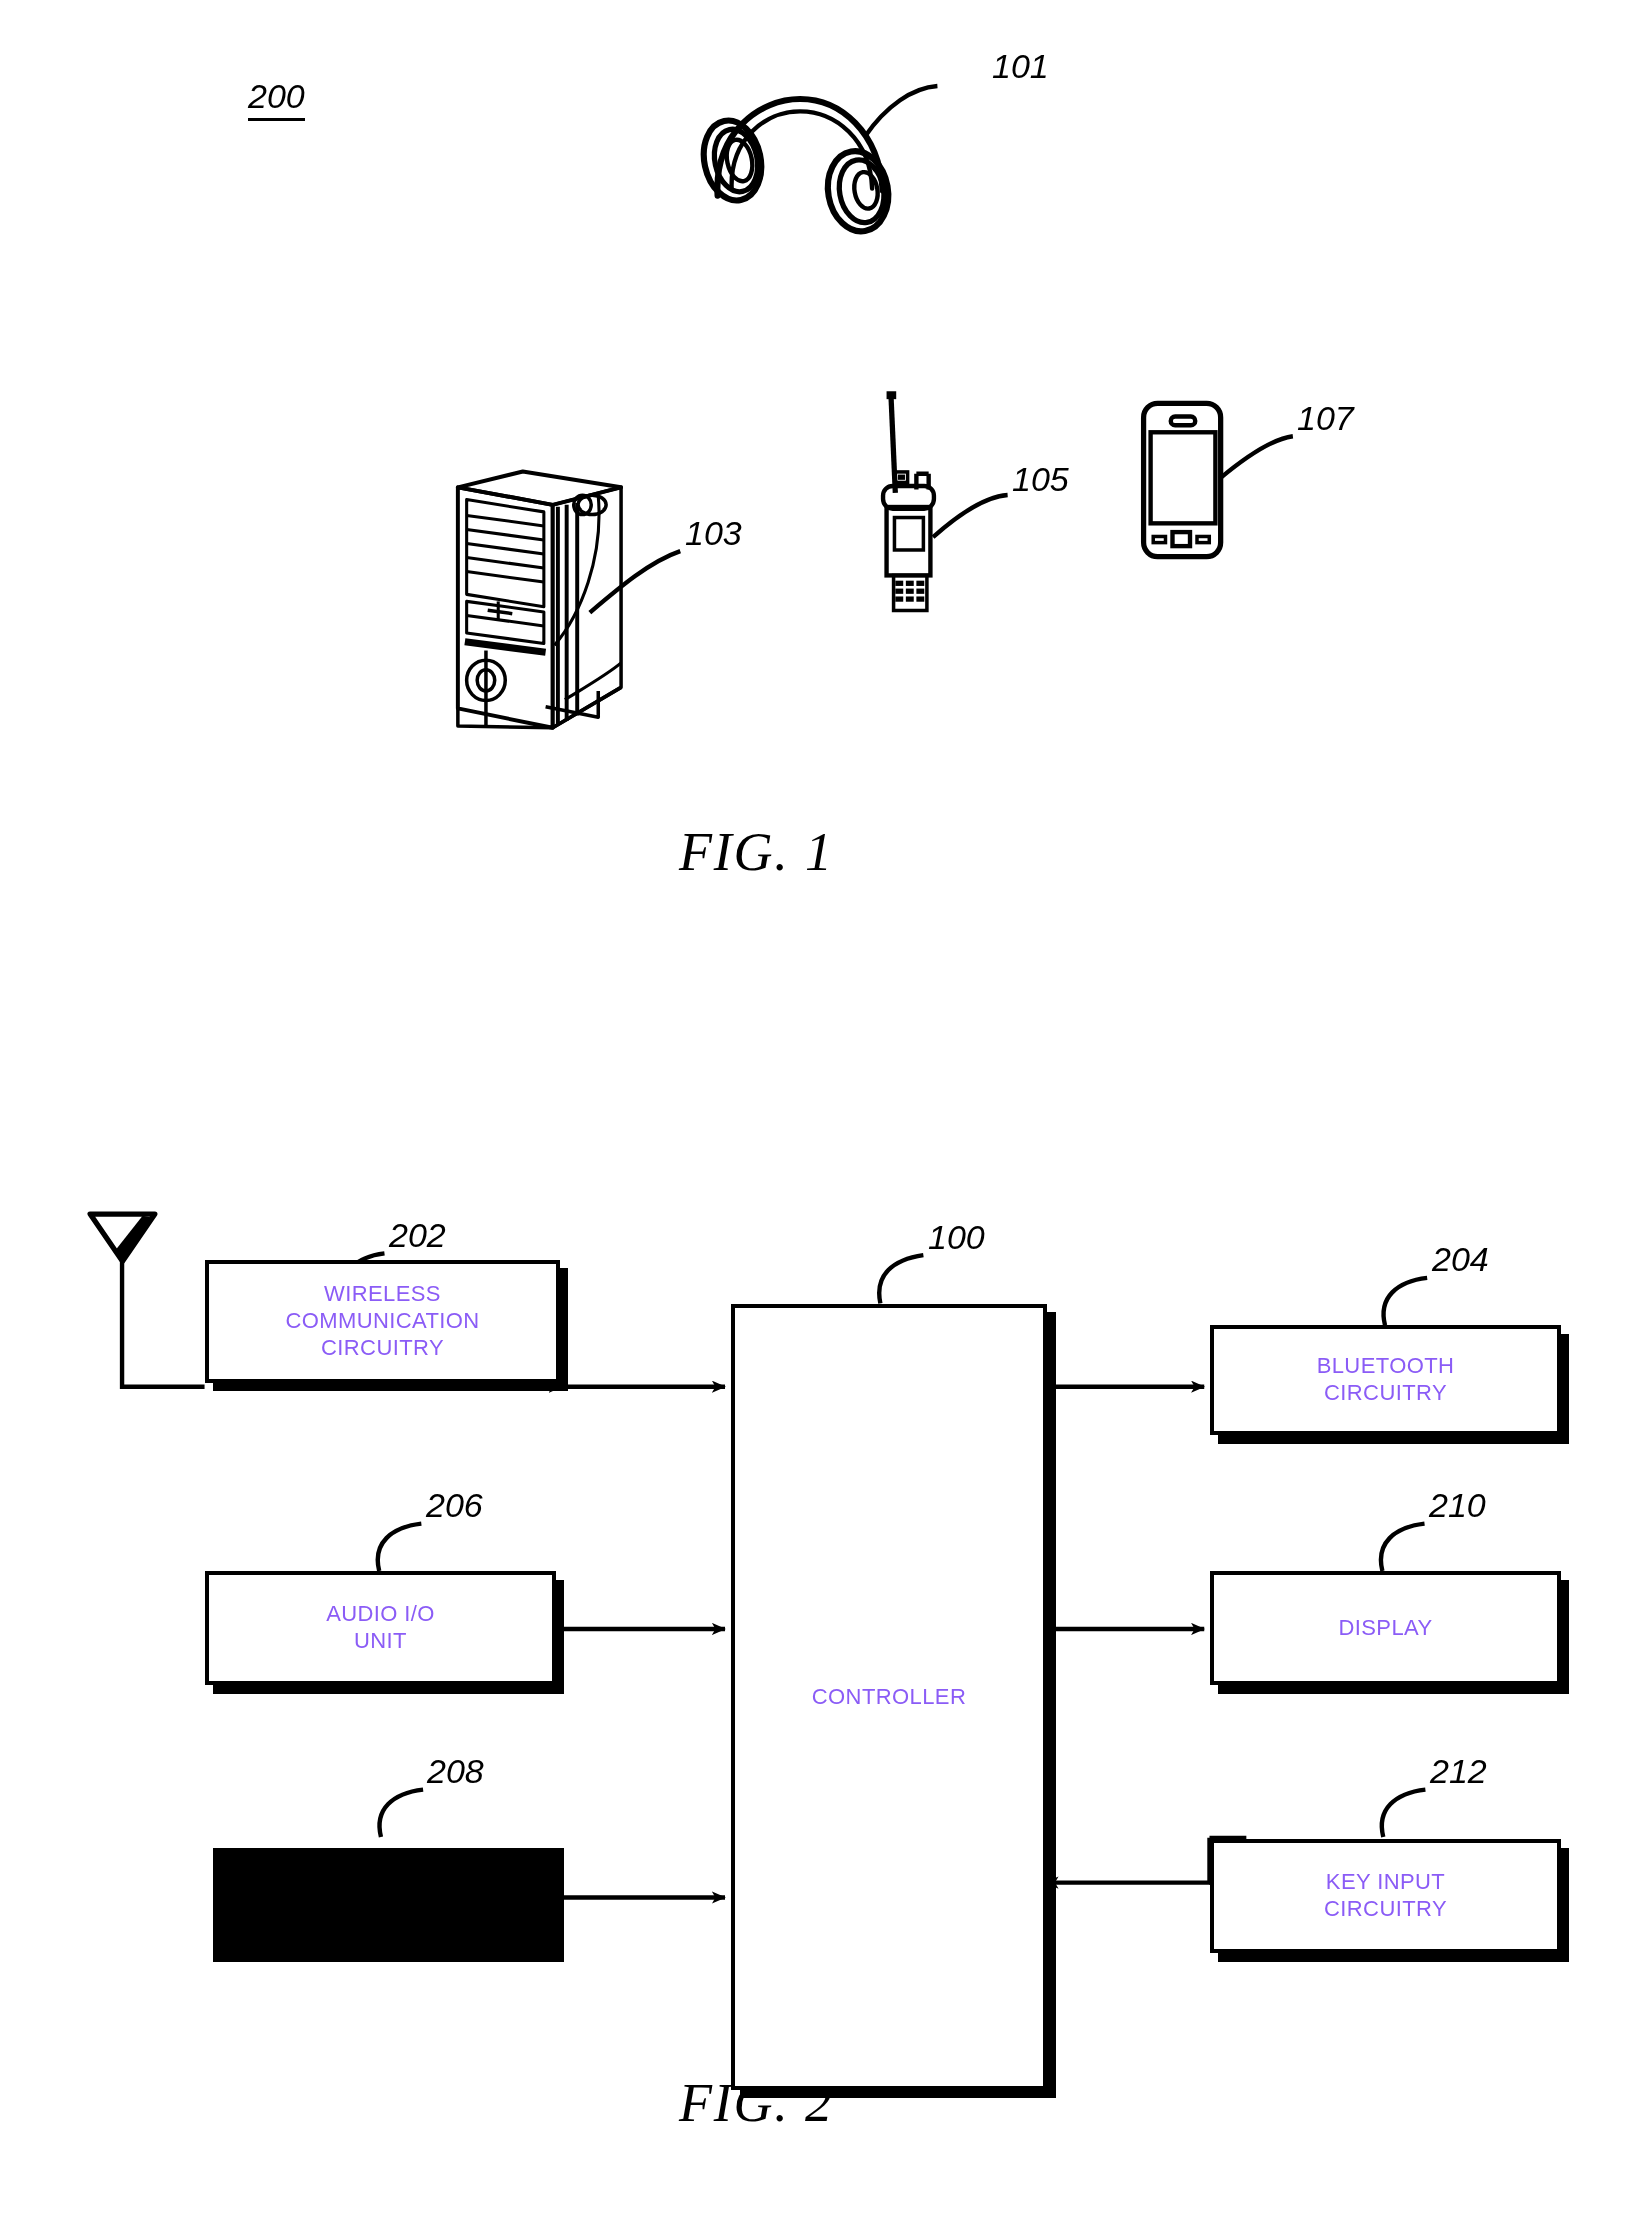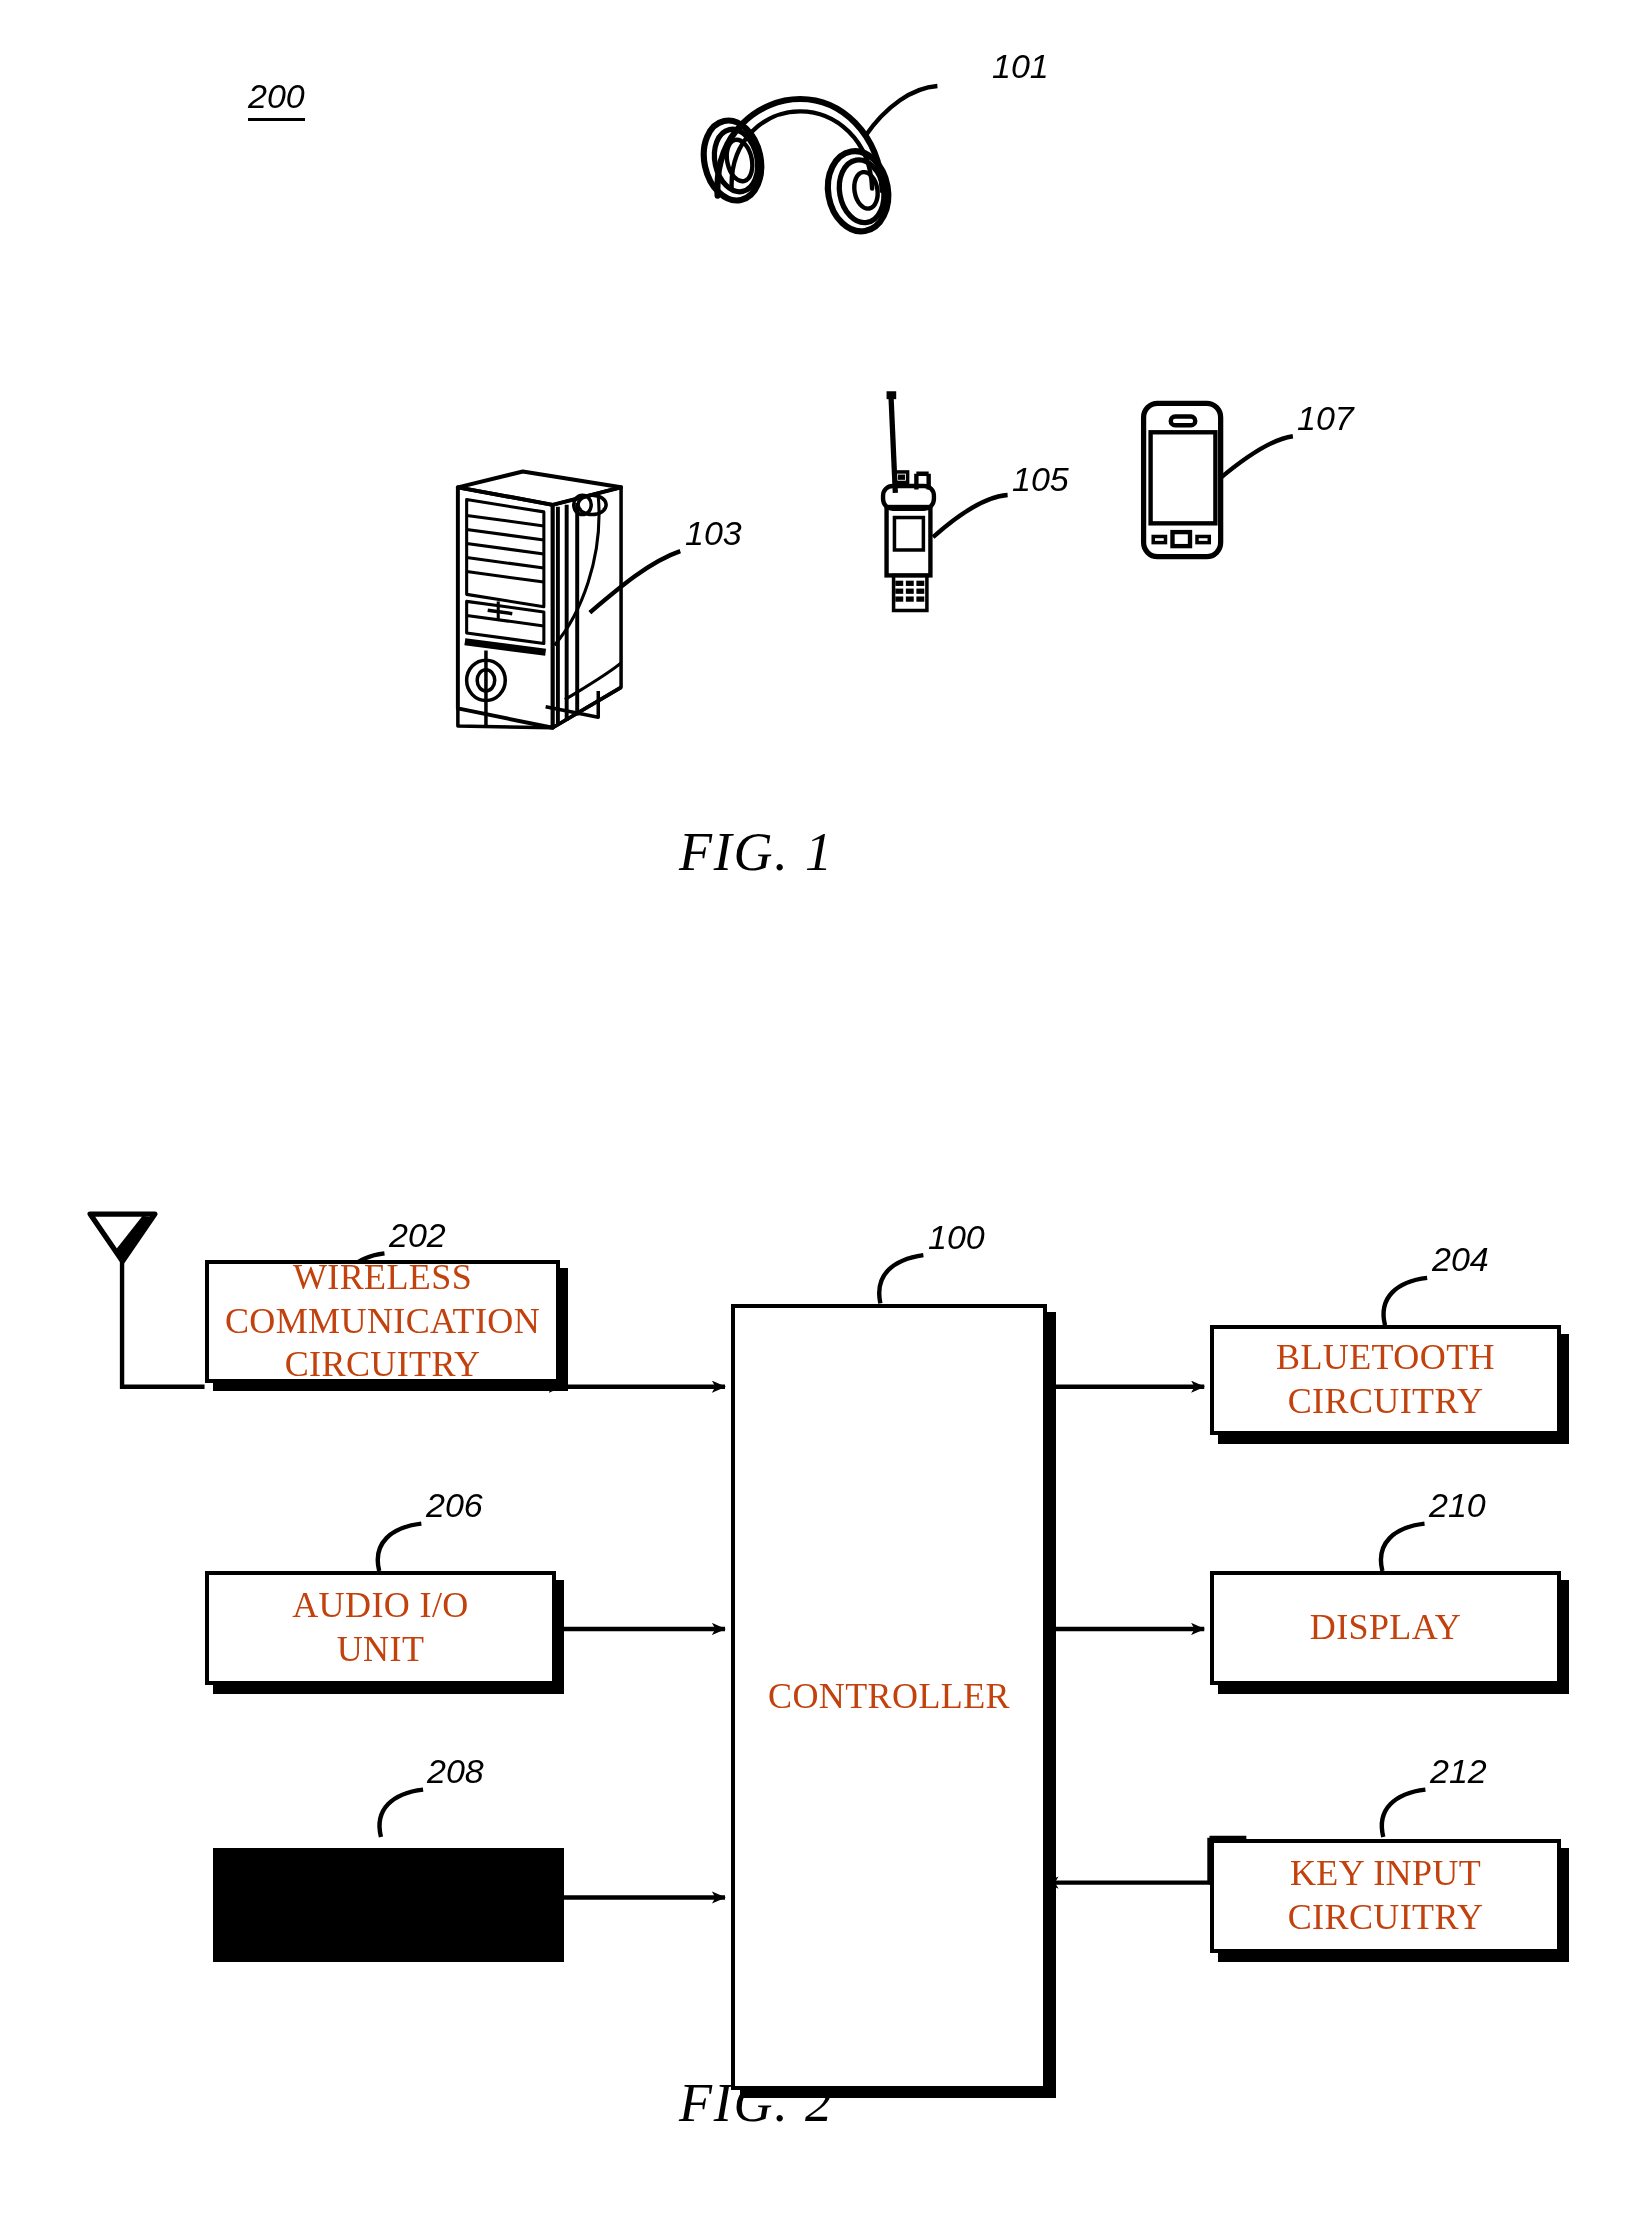--- a/index.html
+++ b/index.html
@@ -53,23 +53,23 @@
     box-sizing: border-box;
     border: 4.4px solid #000;
     background: #ffffff;
     display: flex;
     flex-direction: column;
     align-items: center;
     justify-content: center;
     z-index: 5;
   }
   .blk .ln {
-    font-family: Liberation Serif, serif;
-    font-size: 36px;
-    color: #c2410c;
+    font-family: Liberation Sans, sans-serif;
+    font-size: 22px;
+    color: #8b5cf6;
     line-height: 1.22;
     white-space: nowrap;
     letter-spacing: 0.4px;
   }
   .shadow {
     position: absolute;
     background: #000;
     z-index: 4;
   }
   svg.overlay {

